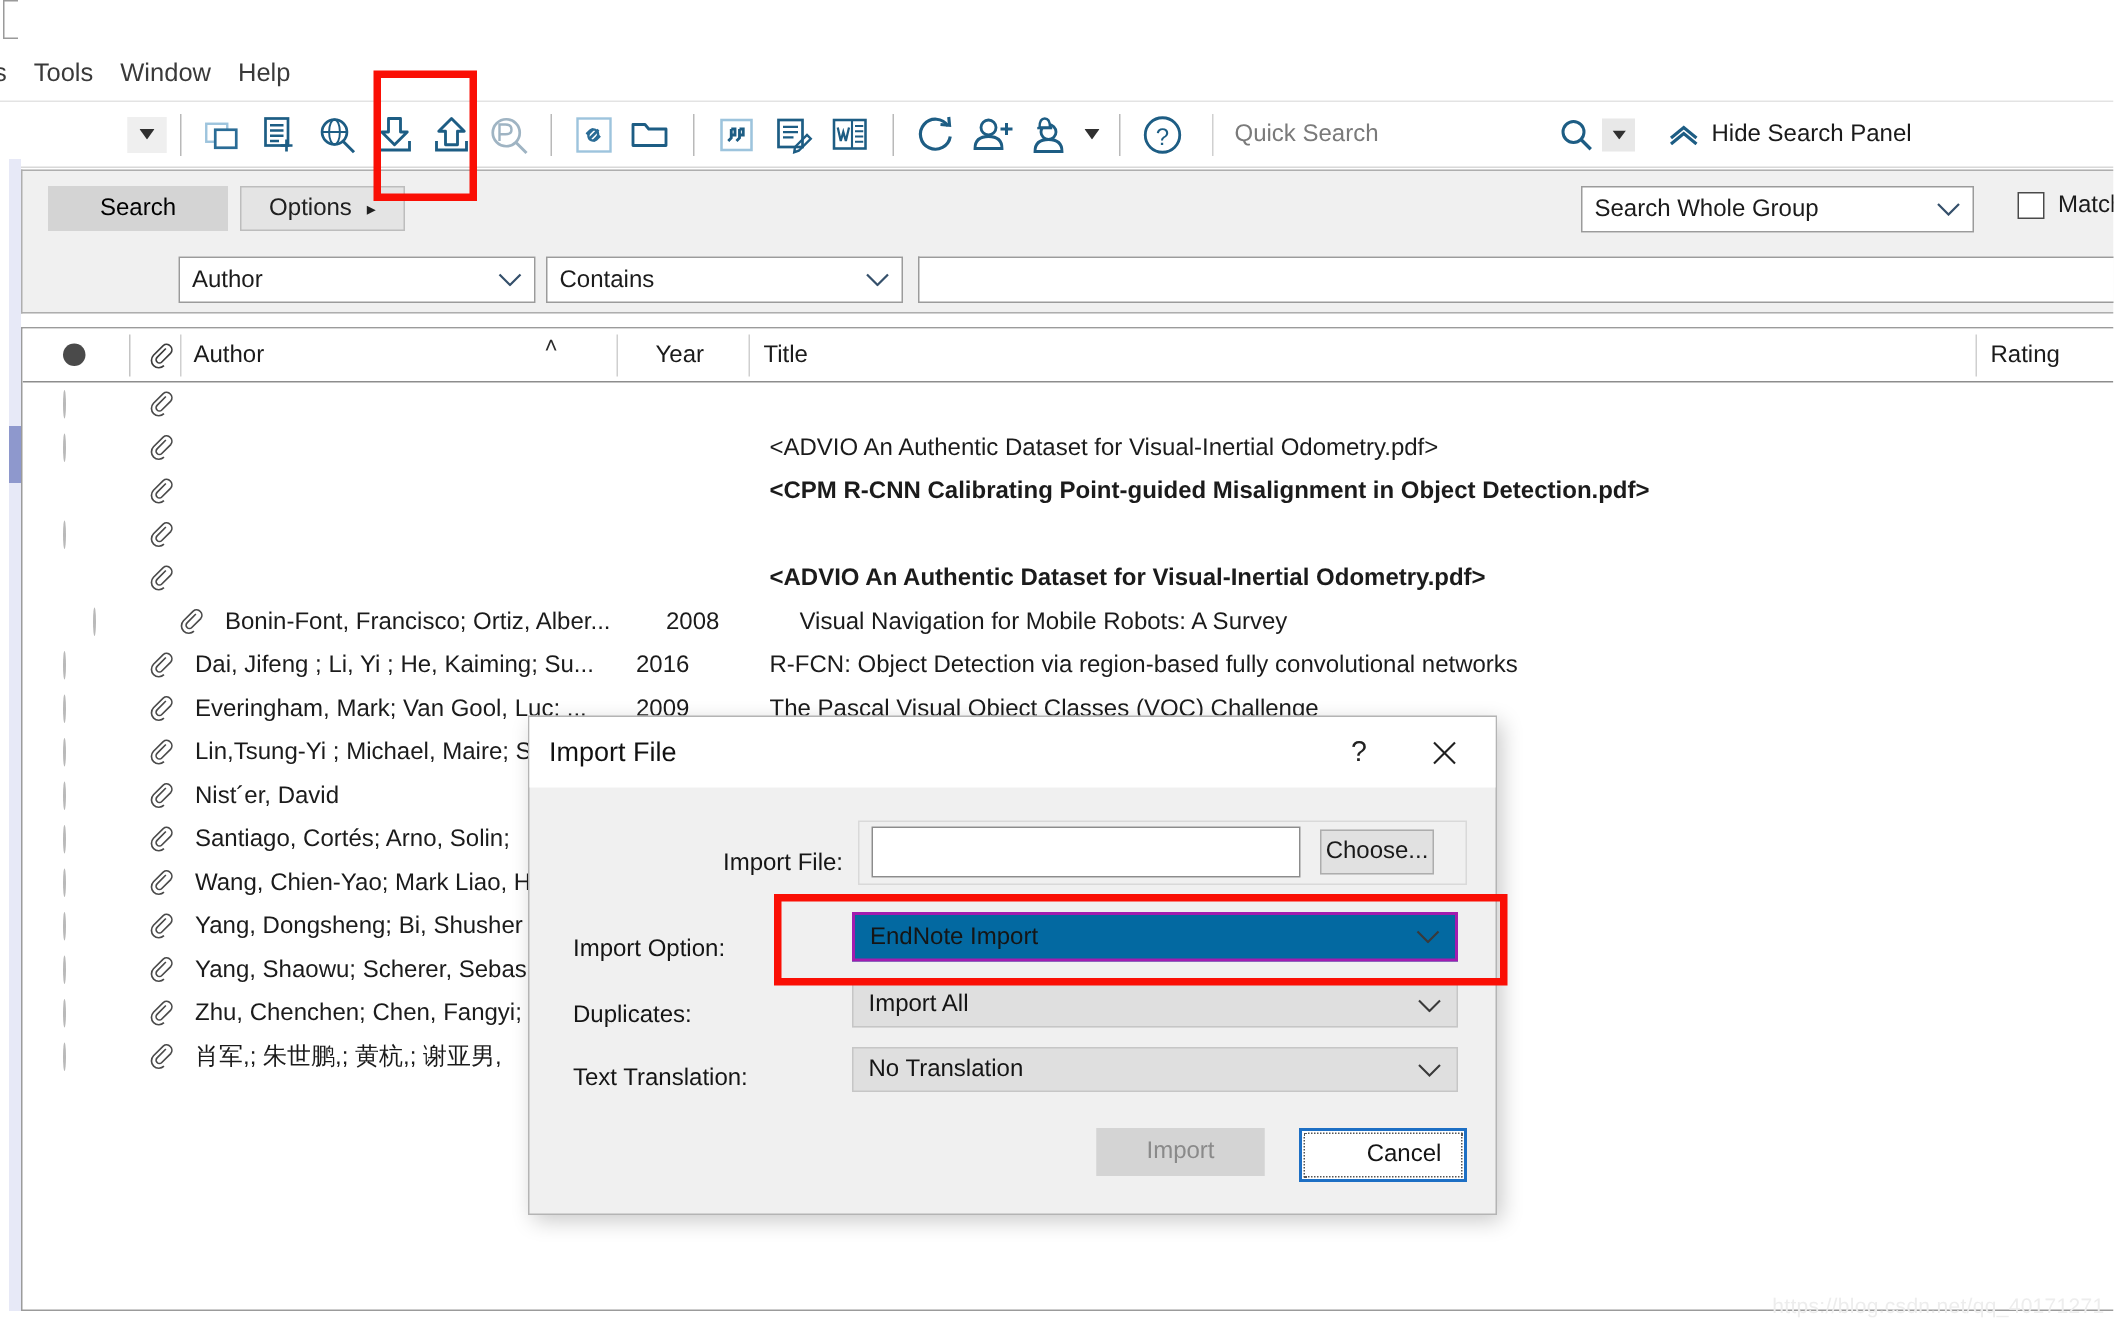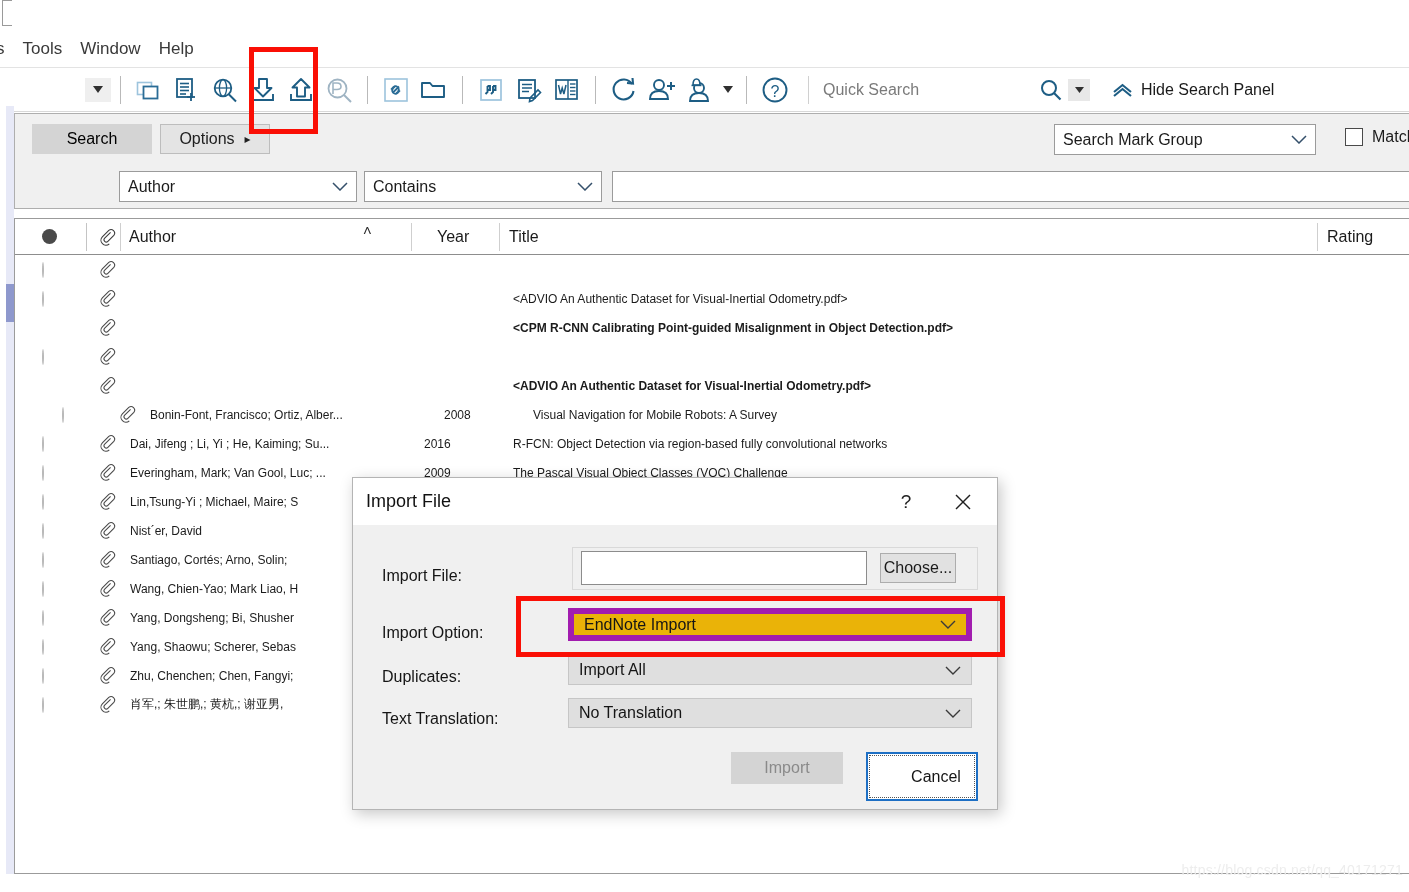--- a/index.html
+++ b/index.html
@@ -118,21 +118,21 @@
   }
   .th-div { position:absolute; top: 4px; height: 28px; width: 1px; background: #cfcfcf; }
   #th-author { left: 104px; width: 290px; }
   #th-year   { left: 396px; width: 78px; margin-left: 16px; }
   #th-title  { left: 484px; width: 800px; }
   #th-rating { left: 1302px; width: 100px; }
   .sortmark { position: absolute; left: 244px; top: 3px; font-size: 15px; color: #2b2b2b; }
 
   .row {
     position: absolute; left: 0; width: 100%; height: 29px;
-    display: flex; align-items: center; font-size: 12px; color: #1b1b1b;
+    display: flex; align-items: center; font-size: 16px; color: #1b1b1b;
   }
   .cell-dot { position: absolute; left: 27px; }
   .dot { width: 15px; height: 15px; border-radius: 50%; }
   .dot.filled { background: #4a4a4a; }
   .dot.open { background: #ffffff; border: 1.5px solid #b9b9b9; }
   .cell-clip { position: absolute; left: 80px; width: 24px; display:flex; justify-content:center;}
   .cell-author { position: absolute; left: 115px; width: 292px; white-space: nowrap; overflow: hidden; }
   .cell-year { position: absolute; left: 409px; width: 70px; }
   .cell-title { position: absolute; left: 498px; width: 890px; white-space: nowrap; overflow: hidden; }
   .cell-title.bold { font-weight: bold; }
@@ -178,35 +178,35 @@
     position: absolute; font-size: 16px; color: #151515; text-align: left;
     left: 30px; width: 180px;
   }
   .inputbox {
     position: absolute; background: #ffffff; border: 1px solid #8c8c8c;
   }
   .combo {
     position: absolute; background: #dfdfdf; border: 1px solid #c6c6c6;
     font-size: 16px; color: #151515; display:flex; align-items:center; padding: 0 10px;
   }
-  .combo.active { background: #eab308; border: 6px solid #a21caf; }
+  .combo.active { background: #0369a1; border: 2px solid #a21caf; }
   .combo .cv { margin-left: auto; }
   .dlgbtn {
     position: absolute; font-size: 16px; display:flex; align-items:center; justify-content:center;
   }
   .btn-choose2 {
     left: 880px; top: 553px; width: 76px; height: 30px;
     background: #e1e1e1; border: 1px solid #adadad; color: #1a1a1a;
   }
   .btn-import {
     left: 731px; top: 752px; width: 112px; height: 32px;
     background: #d4d4d4; border: 1px solid #d4d4d4; color: #8a8a8a;
   }
   .btn-cancel {
-    left: 866px; top: 752px; width: 112px; height: 49px;
+    left: 866px; top: 752px; width: 112px; height: 36px;
     background: #ffffff; border: 2px solid #1d6fc4; color: #151515;
     outline: 1px dotted #555; outline-offset: -4px; padding-left: 28px;
   }
   .panel-sunken {
     position:absolute; left: 572px; top: 547px; width: 406px; height: 43px;
     border: 1px solid #d9d9d9;
   }
 
   
   .redbox { position: absolute; border: 5px solid #fa0f05; pointer-events: none; }
@@ -411,21 +411,21 @@
 
   <div class="searchpanel">
     <div class="sp-row1">
       <div class="btn-search">Search</div>
       <div class="btn-options">
         <span>Options</span>
         <span style="font-size:12px">▸</span>
       </div>
 
       <div class="sel-group">
-        <span>Search Mark Group</span>
+        <span>Search Whole Group</span>
         <span class="cv">
           <svg width="16" height="9" viewBox="0 0 16 9">
               <polyline points="1,1 8,8 15,1" fill="none" stroke="#35506b" stroke-width="1.5"></polyline>
             </svg>
         </span>
       </div>
 
       <div class="match-case">
         <span class="cbox"></span>
         <span>Match C</span>
@@ -667,21 +667,21 @@
       <div class="dlg-close">
         <svg width="20" height="20" viewBox="0 0 20 20">
           <line x1="3" y1="3" x2="17" y2="17" stroke="#202020" stroke-width="1.4"></line>
           <line x1="17" y1="3" x2="3" y2="17" stroke="#202020" stroke-width="1.4"></line>
         </svg>
       </div>
     </div>
     <div class="dlg-body"></div>
   </div>
 
-  <div class="dlg-label" style="left:382px; top:567px;">Import File:</div>
+  <div class="dlg-label" style="left:382px; top:567px;text-align:right;">Import File:</div>
   <div class="dlg-label" style="left:382px; top:624px;">Import Option:</div>
   <div class="dlg-label" style="left:382px; top:668px;">Duplicates:</div>
   <div class="dlg-label" style="left:382px; top:710px;">Text Translation:</div>
 
   <div class="panel-sunken"></div>
 
   <div class="inputbox" style="left:581px; top:551px; width:286px; height:34px;"></div>
 
   <div class="dlgbtn btn-choose2">Choose...</div>
 

